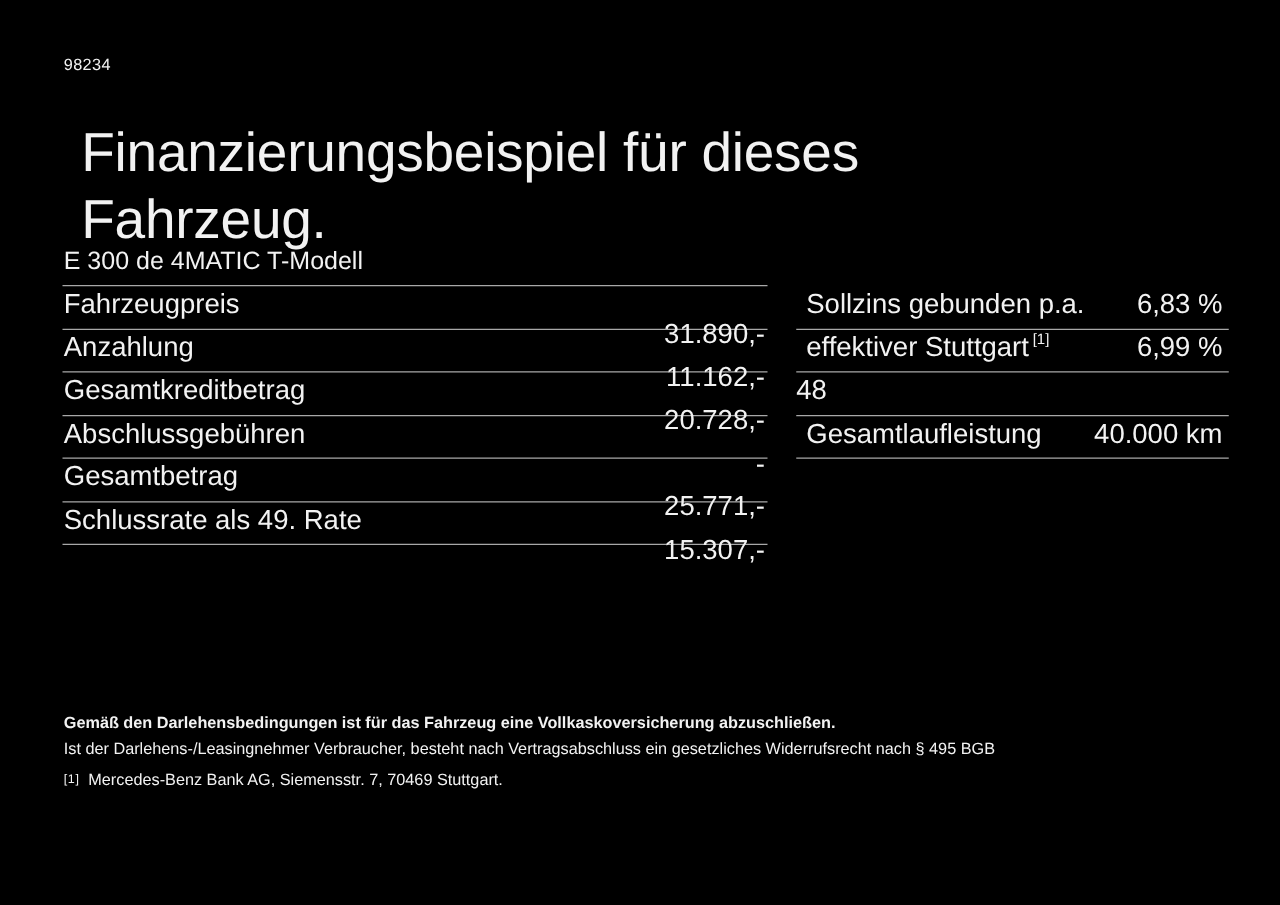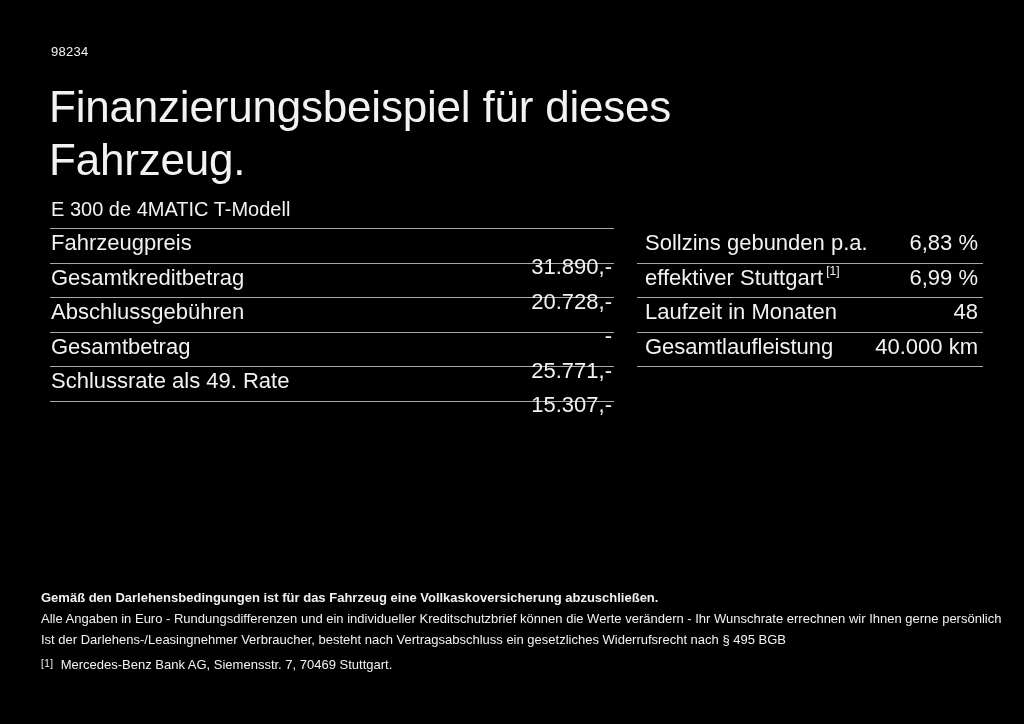--- a/index.html
+++ b/index.html
@@ -74,51 +74,54 @@
 
   sup.footnote-ref {
     font-size: 12px;
     line-height: 0;
     position: relative;
     top: -1px;
     margin-left: 3px;
   }
 
   #footer {
-    left: 41px;
+    left: 51px;
     top: 567px;
     width: 960px;
     font-size: 13px;
     line-height: 21px;
-    margin-top: 20px;
   }
   #footer .f-line { white-space: nowrap; }
   #footer .f-bold { font-weight: 700; }
   #footer .footnote { margin-top: 4px; }
   .footnote-marker {
     font-size: 10px;
     position: relative;
     top: -2px;
     margin-right: 7px;
     letter-spacing: 0.5px;
   }
 </style>
 </head>
 <body>
 
 <div class="abs" id="doc-number">98234</div>
 
-<h1 class="abs" id="page-title" style="margin:0">Finanzierungsbeispiel für dieses Fahrzeug.</h1>
+<h1 class="abs" id="page-title" style="margin:16px">Finanzierungsbeispiel für dieses Fahrzeug.</h1>
 
 <div class="abs" id="vehicle-model">E 300 de 4MATIC T-Modell</div>
 
 <div class="fin-table" id="financing-table">
   <div class="t-row">
     <span class="row-label">Fahrzeugpreis</span>
     <span class="row-value">31.890,-</span>
+  </div>
+  <div class="t-row">
+    <span class="row-label">Anzahlung</span>
+    <span class="row-value">11.162,-</span>
   </div>
   <div class="t-row">
     <span class="row-label">Gesamtkreditbetrag</span>
     <span class="row-value">20.728,-</span>
   </div>
   <div class="t-row">
     <span class="row-label">Abschlussgebühren</span>
     <span class="row-value">-</span>
   </div>
   <div class="t-row">
@@ -134,29 +137,27 @@
 <div class="fin-table" id="conditions-table">
   <div class="t-row">
     <span class="row-label">Sollzins gebunden p.a.</span>
     <span class="row-value">6,83 %</span>
   </div>
   <div class="t-row">
     <span class="row-label"><span>effektiver Stuttgart</span><sup class="footnote-ref">[1]</sup></span>
     <span class="row-value">6,99 %</span>
   </div>
   <div class="t-row">
-    <span class="row-label">Laufzeit in Monaten</span>
     <span class="row-value">48</span>
   </div>
   <div class="t-row">
     <span class="row-label">Gesamtlaufleistung</span>
     <span class="row-value">40.000 km</span>
   </div>
 </div>
 
 <div class="abs" id="footer">
   <div class="f-line f-bold">Gemäß den Darlehensbedingungen ist für das Fahrzeug eine Vollkaskoversicherung abzuschließen.</div>
-  <div class="f-line">Alle Angaben in Euro - Rundungsdifferenzen und ein individueller Kreditschutzbrief können die Werte verändern - Ihr Wunschrate errechnen wir Ihnen gerne persönlich</div>
   <div class="f-line">Ist der Darlehens-/Leasingnehmer Verbraucher, besteht nach Vertragsabschluss ein gesetzliches Widerrufsrecht nach § 495 BGB</div>
   <div class="f-line footnote">
     <span class="footnote-marker">[1]</span><span>Mercedes-Benz Bank AG, Siemensstr. 7, 70469 Stuttgart.</span>
   </div>
 </div>
 
 </body></html>

